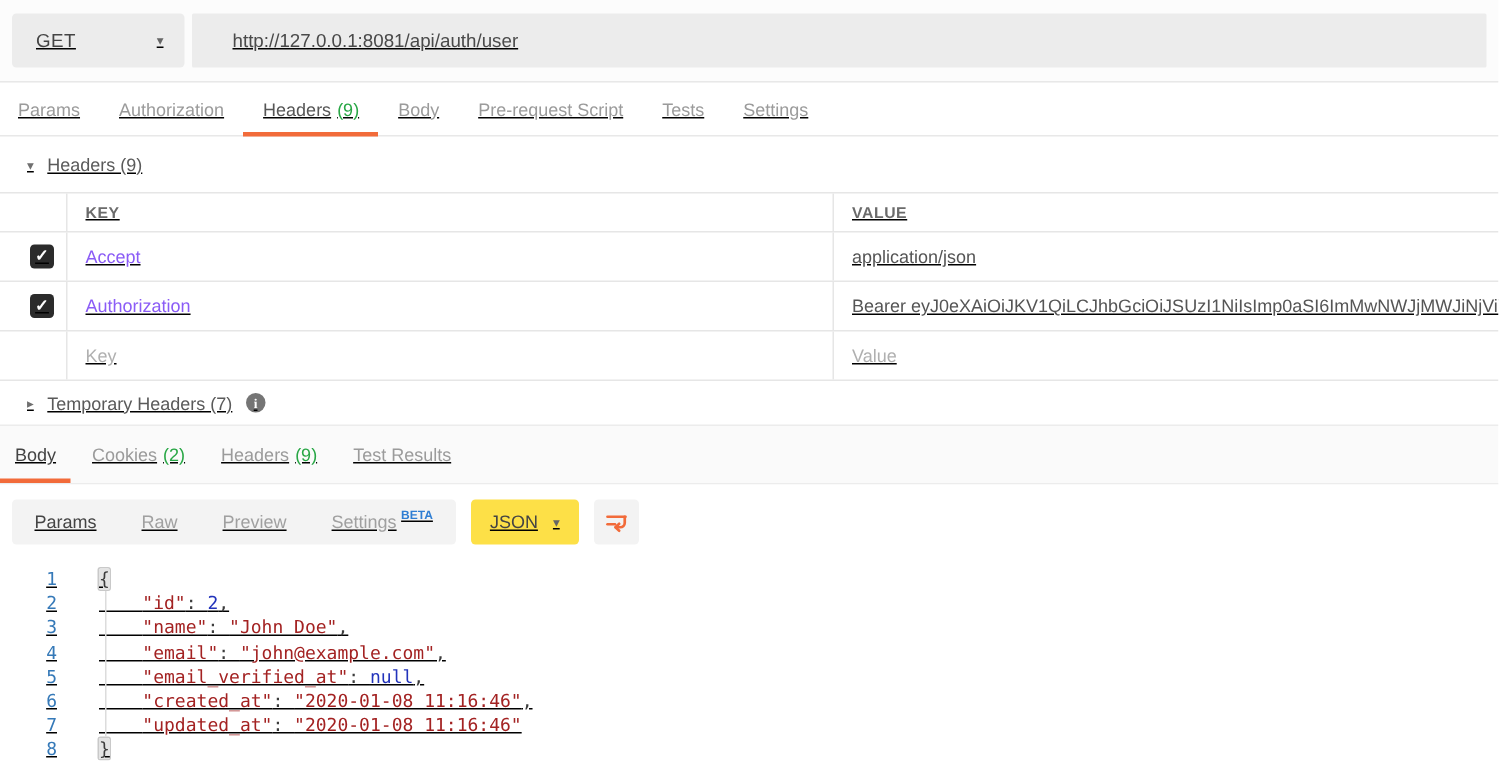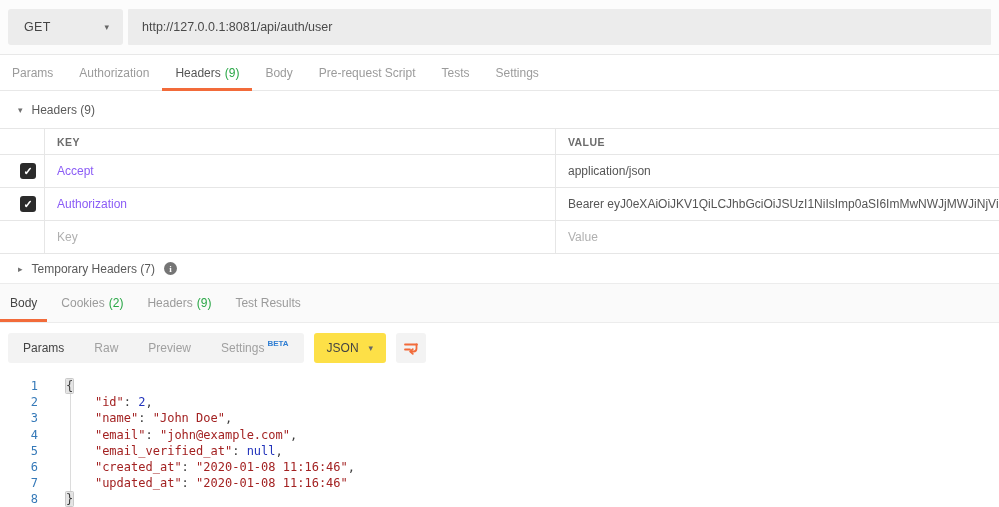--- a/index.html
+++ b/index.html
@@ -1,29 +1,29 @@
 <!DOCTYPE html>
 <html style="--orange: #f26b3a; --green: #29a746; --blue: #2f7ed3;"><head>
 <meta charset="utf-8">
 <style>
   * { margin:0; padding:0; box-sizing:border-box; }
   html,body { width:999px; height:507px; overflow:hidden; background:#fff;
               font-family:"Liberation Sans", sans-serif; }
-  .app { width:999px; height:507px; background:#fff; }
+  .app { width:999px; height:507px; background:#fff;text-decoration:underline; }
 
   
   .urlbar { height:55px; background:#fcfcfc; border-bottom:1px solid #e8e8e8;
             display:flex; align-items:center; padding:0 8px; gap:5px; }
   .method-select { width:115px; height:36px; background:#ececec; border-radius:3px;
                    display:flex; align-items:center; justify-content:space-between;
                    padding:0 14px 0 16px; cursor:pointer; }
   .method-select .m-lbl { font-size:12.5px; color:#444; letter-spacing:.3px; }
   .method-select .chev { font-size:9px; color:#666; }
   .url-input { flex:1; height:36px; background:#ececec; border-radius:1px;
-               display:flex; align-items:center; padding:0 14px;
+               display:flex; align-items:center; padding:0 27px;
                font-size:12.5px; color:#4a4a4a; white-space:nowrap; overflow:hidden; }
 
   
   .req-tabs { height:36px; border-bottom:1px solid #e8e8e8; display:flex;
               align-items:stretch; padding-left:12px; gap:26px; }
   .req-tab { display:flex; align-items:center; gap:4px; font-size:12px; color:#9b9b9b;
              position:relative; cursor:pointer; }
   .req-tab .cnt { color:var(--green); }
   .req-tab.active { color:#565656; }
   .req-tab.active::after { content:""; position:absolute; left:-13px; right:-13px;

